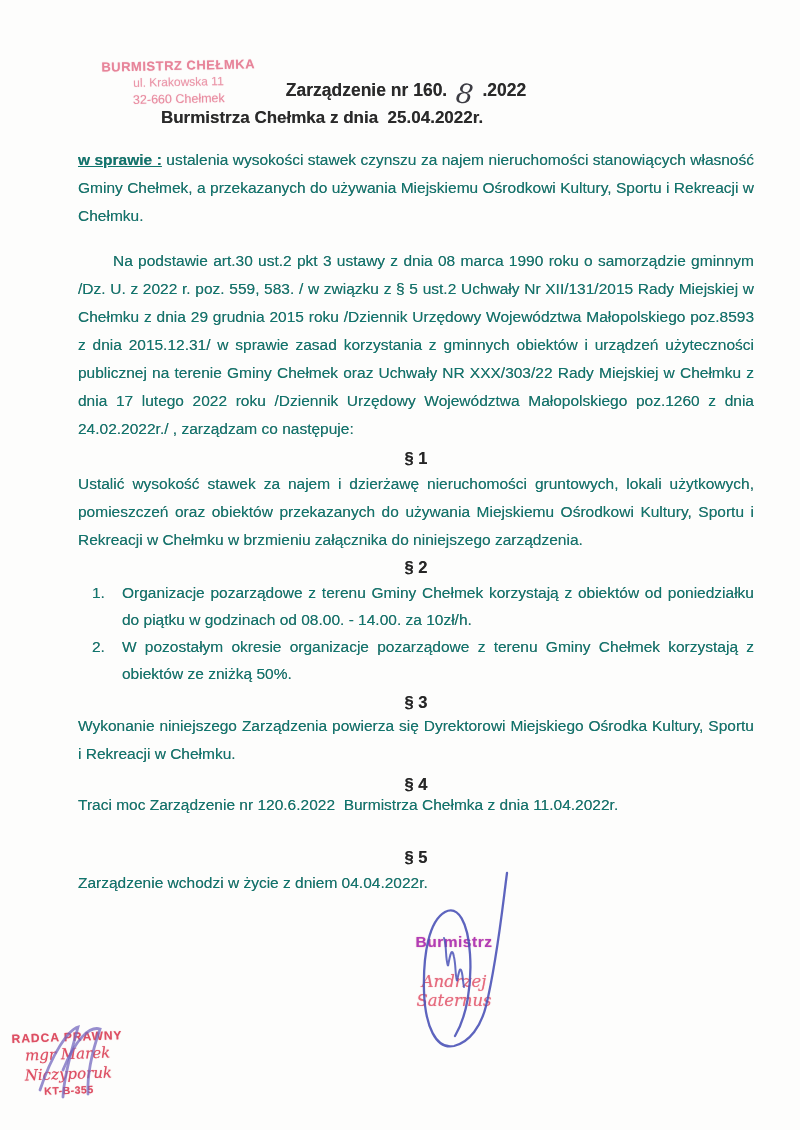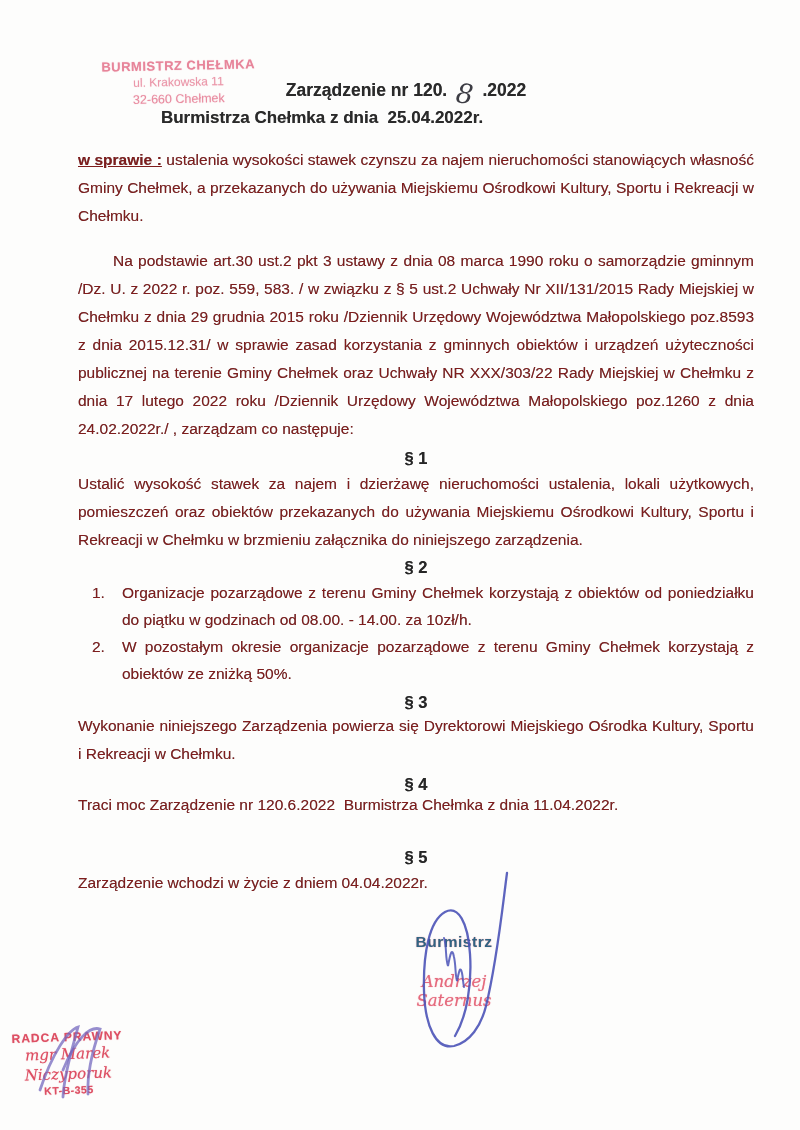--- a/index.html
+++ b/index.html
@@ -10,21 +10,21 @@
     color:#2e2e2e;
     position:relative;
     overflow:hidden;
   }
   .page{position:absolute;inset:0;}
 
   
   .doc-text{
     font-size:15.5px;
     line-height:28px;
-    color:#7f1d1d;
+    color:#0f766e;
     text-shadow:0 0 .4px rgba(40,40,40,.55);
   }
 
   
   .stamp-top{
     position:absolute;left:96px;top:57px;width:165px;
     text-align:center;
     transform:rotate(-1.2deg);
     color:#e4738c;
     opacity:.92;
@@ -72,21 +72,21 @@
   
   .num-list{position:absolute;left:78px;width:676px;}
   .num-item{position:relative;padding-left:44px;text-align:justify;line-height:27px;font-size:15.5px;}
   .num-item .marker{position:absolute;left:14px;top:0;}
 
   
   .sig-svg{position:absolute;left:398px;top:866px;}
   .mayor-stamp-title{
     position:absolute;left:413px;top:933px;width:82px;text-align:center;
     font-weight:bold;font-size:15.5px;letter-spacing:.5px;
-    color:#0c4a6e;opacity:.85;text-shadow:0 0 1.2px rgba(227,91,112,.8);
+    color:#a21caf;opacity:.85;text-shadow:0 0 1.2px rgba(227,91,112,.8);
   }
   .mayor-stamp-name{
     position:absolute;left:394px;top:972px;width:120px;text-align:center;
     font-family:"DejaVu Serif",serif;font-style:italic;
     font-size:16.5px;color:#e35b70;opacity:.9;
     text-shadow:0 0 1px rgba(227,91,112,.7);
   }
 
   
   .counsel-stamp{
@@ -104,30 +104,30 @@
 
 <div class="page">
 
   <div class="stamp-top">
     <div class="l1">BURMISTRZ CHEŁMKA</div>
     <div class="l2">ul. Krakowska 11</div>
     <div class="l3">32-660 Chełmek</div>
   </div>
 
   <div class="title-wrap">
-    <div class="title-line"><span>Zarządzenie nr 120.</span><span class="hand-num">8</span><span>.2022</span></div>
+    <div class="title-line"><span>Zarządzenie nr 160.</span><span class="hand-num">8</span><span>.2022</span></div>
     <div class="subtitle-line">Burmistrza Chełmka z dnia  25.04.2022r.</div>
   </div>
 
   <p class="block doc-text just" style="top:146px;margin:0;"><span class="subject-label">w sprawie :</span><span> ustalenia wysokości stawek czynszu za najem nieruchomości stanowiących własność Gminy Chełmek, a przekazanych do używania Miejskiemu Ośrodkowi Kultury, Sportu i Rekreacji w Chełmku.</span></p>
 
   <p class="block doc-text just indent" style="top:247px;margin:0;">Na podstawie art.30 ust.2 pkt 3 ustawy z dnia 08 marca 1990 roku o samorządzie gminnym /Dz. U. z 2022 r. poz. 559, 583.  / w związku z § 5 ust.2 Uchwały Nr XII/131/2015 Rady Miejskiej w Chełmku z dnia 29 grudnia 2015 roku  /Dziennik Urzędowy Województwa Małopolskiego poz.8593 z dnia 2015.12.31/ w sprawie zasad korzystania z gminnych obiektów i urządzeń użyteczności publicznej na terenie Gminy Chełmek oraz Uchwały NR XXX/303/22 Rady Miejskiej w Chełmku z dnia 17 lutego 2022 roku /Dziennik Urzędowy Województwa Małopolskiego poz.1260 z dnia 24.02.2022r./  , zarządzam co następuje:</p>
 
   <div class="sec-head" style="top:445px;">§ 1</div>
-  <p class="block doc-text just" style="top:470px;margin:0;">Ustalić wysokość stawek  za najem i dzierżawę nieruchomości ustalenia, lokali użytkowych, pomieszczeń oraz obiektów przekazanych do używania Miejskiemu Ośrodkowi Kultury, Sportu i Rekreacji w Chełmku w brzmieniu załącznika do niniejszego zarządzenia.</p>
+  <p class="block doc-text just" style="top:470px;margin:0;">Ustalić wysokość stawek  za najem i dzierżawę nieruchomości gruntowych, lokali użytkowych, pomieszczeń oraz obiektów przekazanych do używania Miejskiemu Ośrodkowi Kultury, Sportu i Rekreacji w Chełmku w brzmieniu załącznika do niniejszego zarządzenia.</p>
 
   <div class="sec-head" style="top:554px;">§ 2</div>
   <div class="num-list doc-text" style="top:579px;">
     <div class="num-item">
       <span class="marker">1.</span>
       <span>Organizacje pozarządowe z terenu Gminy Chełmek korzystają z obiektów od poniedziałku do piątku w godzinach od 08.00. - 14.00. za 10zł/h.</span>
     </div>
     <div class="num-item">
       <span class="marker">2.</span>
       <span>W pozostałym okresie organizacje pozarządowe z terenu Gminy Chełmek korzystają z obiektów ze zniżką 50%.</span>

